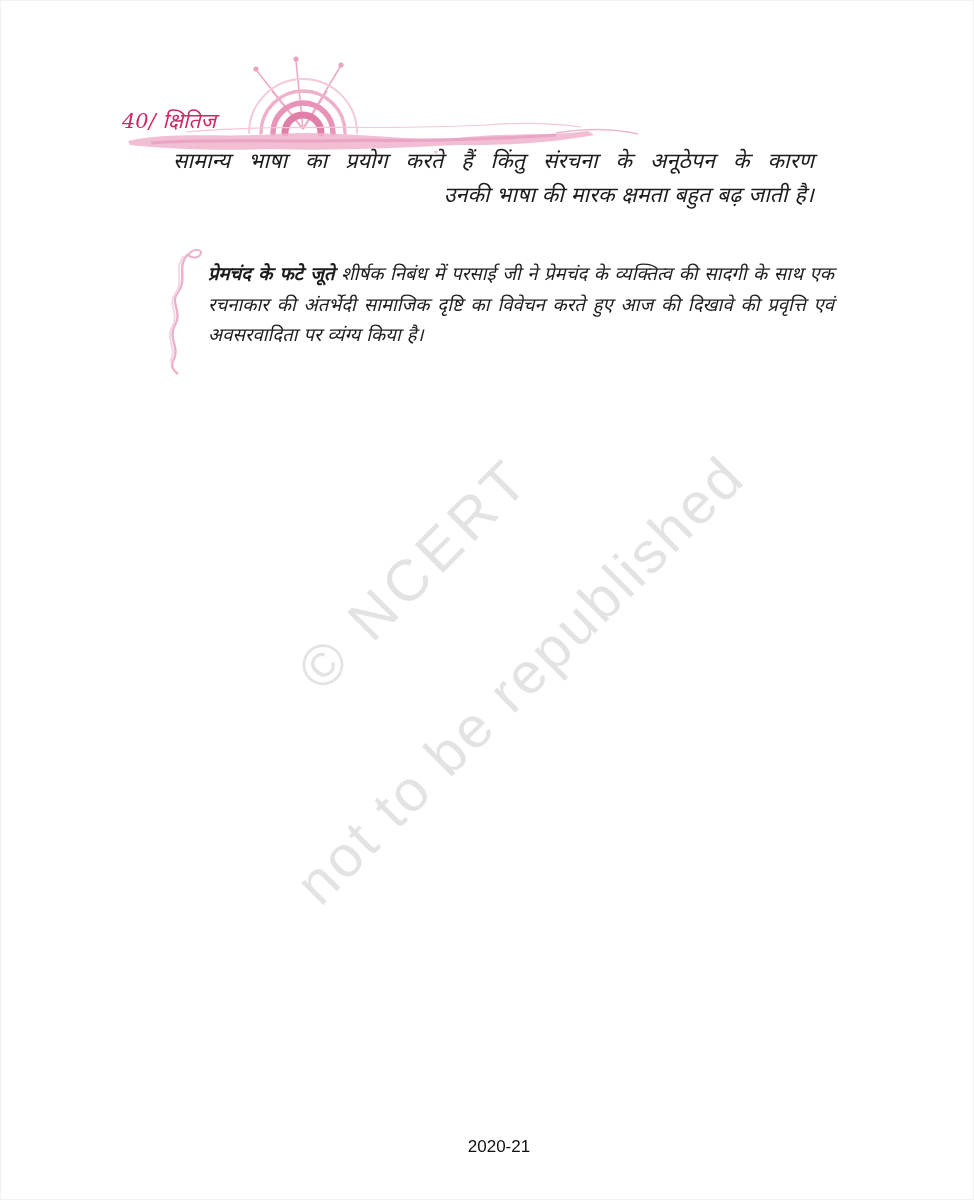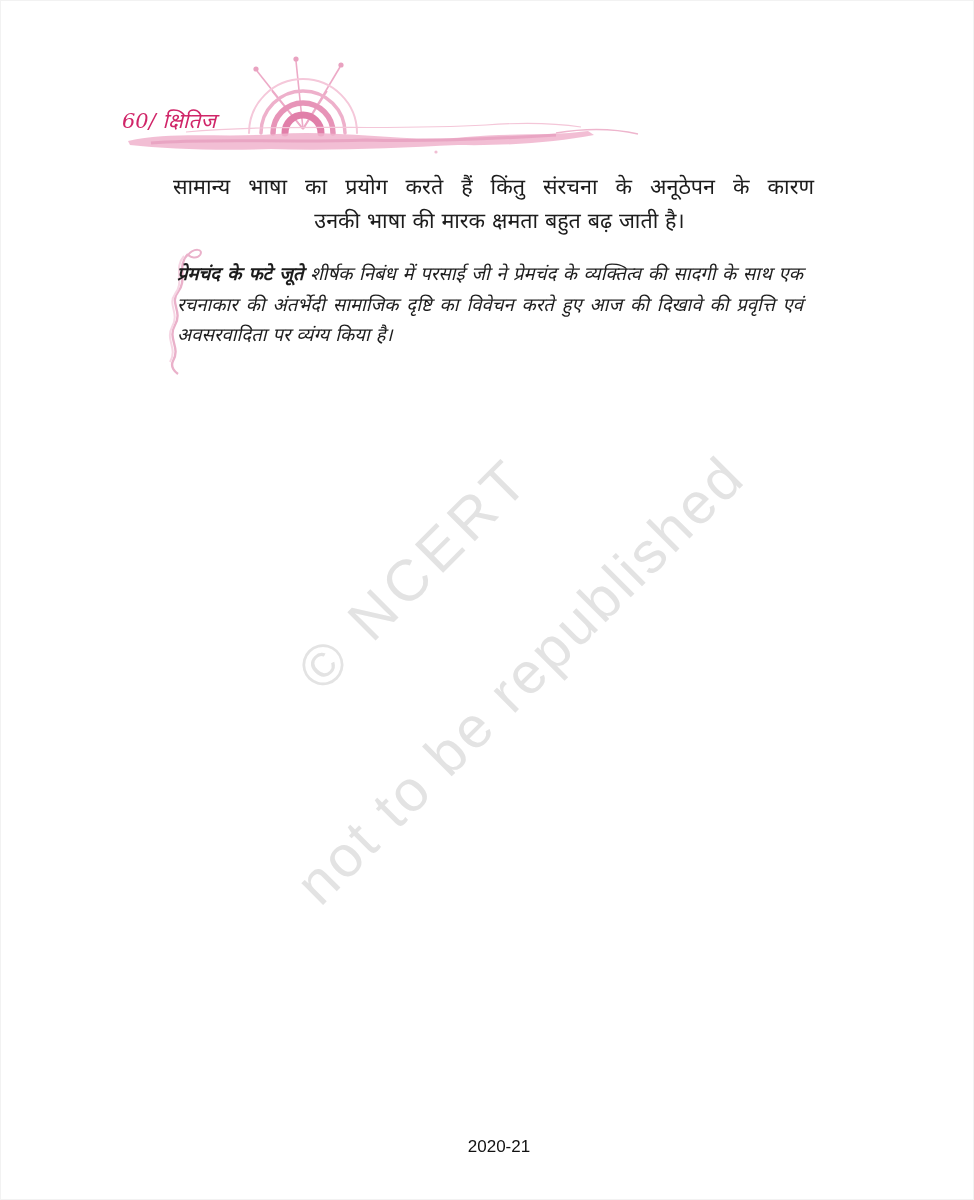--- a/index.html
+++ b/index.html
@@ -45,35 +45,36 @@
     font-style: italic;
     font-size: 21px;
     color: #d02568;
     z-index: 2;
     white-space: nowrap;
   }
   .sunrise { position: absolute; left: 125px; top: 50px; z-index: 1; }
   
   .main-paragraph {
     position: absolute;
-    left: 172px; top: 169px;
+    left: 172px; top: 143px;
     width: 641px;
+    font-style: italic;
     font-size: 21.5px;
     line-height: 34px;
     color: #1c1c1c;
     z-index: 2;
   }
   .main-paragraph .line-justified {
     text-align: justify;
     text-align-last: justify;
   }
-  .main-paragraph .line-normal { text-align: center; margin-left: 12px; }
+  .main-paragraph .line-normal { text-align: right; margin-left: 12px; }
   .note-block {
     position: absolute;
-    left: 176px; top: 258px;
+    left: 207px; top: 258px;
     width: 626px;
     font-style: italic;
     font-size: 18.5px;
     line-height: 30.5px;
     color: #1c1c1c;
     text-align: justify;
     z-index: 2;
   }
   .note-block .note-lead { font-weight: 700; }
   .squiggle { position: absolute; left: 153px; top: 243px; z-index: 1; }
@@ -124,21 +125,21 @@
     <g>
       <path d="M2,90 C45,80 95,87 150,83 C215,78 280,92 340,86 C380,82 425,85 462,80
                L468,84 C430,91 385,95 332,94 C270,97 205,100 145,98 C95,100 40,98 4,94 Z" fill="#f0b3cc" opacity="0.85"></path>
       <path d="M25,92 C85,87 160,92 240,89 C305,91 365,88 430,84" stroke="#e28fb4" stroke-width="3" fill="none" opacity="0.55"></path>
       <path d="M430,82 C460,77 490,78 512,83" stroke="#eeb5cd" stroke-width="1.3" fill="none"></path>
       <path d="M60,81 C160,72 260,80 360,74 C400,71 435,73 455,76" stroke="#f4c6d8" stroke-width="1.1" fill="none"></path>
       <circle cx="310" cy="101" r="1.6" fill="#e9a2c0" opacity="0.7"></circle>
     </g>
   </svg>
 
-  <div class="header-label">60/ क्षितिज</div>
+  <div class="header-label">40/ क्षितिज</div>
 
   <div class="main-paragraph">
     <div class="line-justified">सामान्य भाषा का प्रयोग करते हैं किंतु संरचना के अनूठेपन के कारण</div>
     <div class="line-normal">उनकी भाषा की मारक क्षमता बहुत बढ़ जाती है।</div>
   </div>
 
   <svg class="squiggle" width="54" height="132" viewBox="0 0 54 132" aria-hidden="true">
     <path d="M33,12 C40,3 50,5 46,11 C43,15 36,14 34,10" stroke="#eab1ca" stroke-width="2" fill="none"></path>
     <path d="M34,10 C22,22 34,36 24,48 C15,59 29,67 21,81 C13,95 27,103 19,117 C16,123 21,128 24,130" stroke="#eab1ca" stroke-width="2.4" fill="none"></path>
     <path d="M30,12 C19,24 31,38 21,50 C13,61 26,69 18,83 C11,96 24,104 16,118" stroke="#f6d6e4" stroke-width="2" fill="none"></path>

